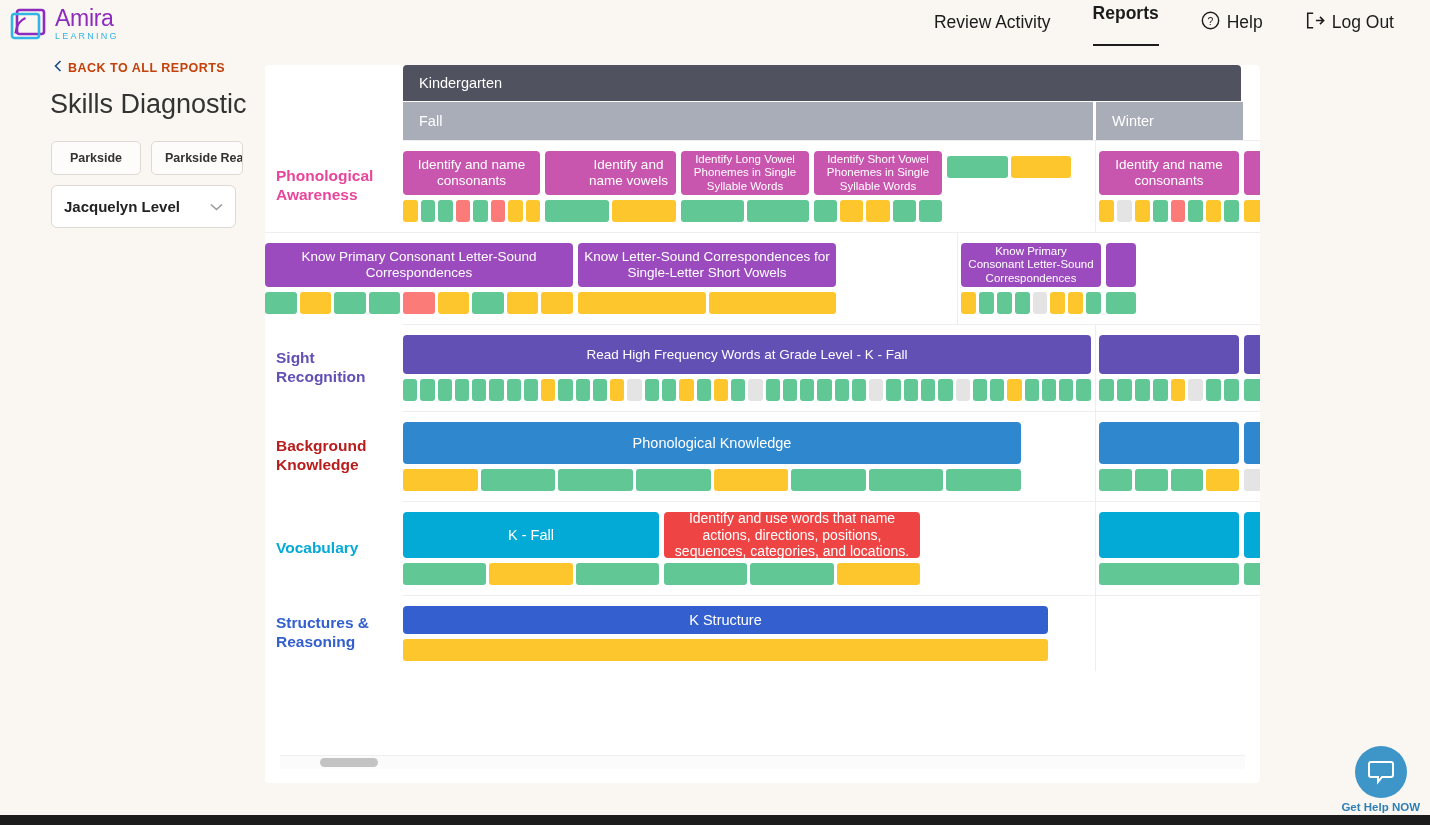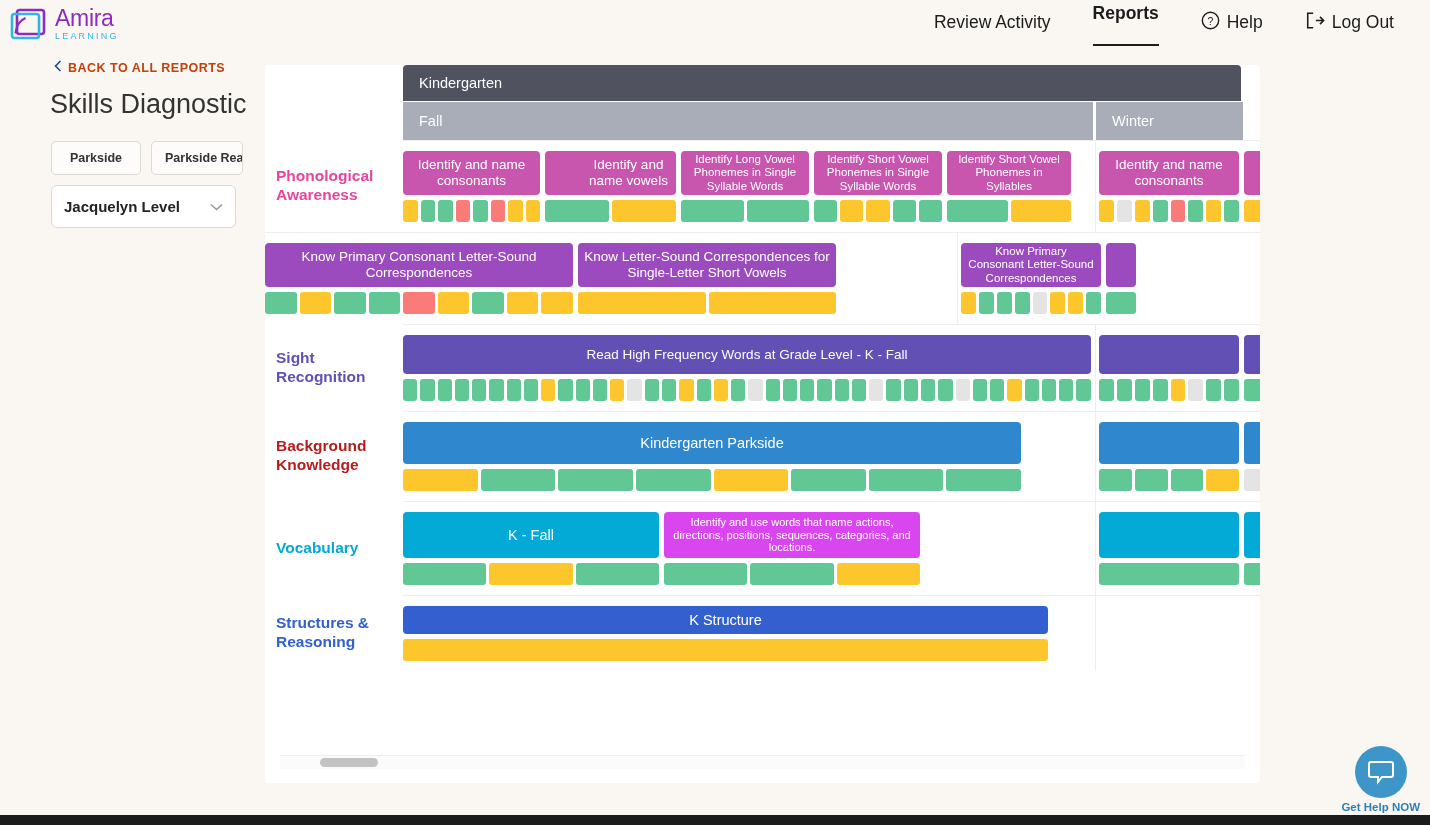--- a/index.html
+++ b/index.html
@@ -229,21 +229,20 @@
                   <div class="skill-bar" style="background: rgb(200, 85, 174); width: 128px; height: 44px; font-size: 11.5px;">Identify Short Vowel Phonemes in Single Syllable Words</div>
                   <div class="seg-row">
                     <div class="seg" style="background: rgb(97, 199, 149); width: 23.2px;"></div>
                     <div class="seg" style="background: rgb(252, 198, 44); width: 23.2px;"></div>
                     <div class="seg" style="background: rgb(252, 198, 44); width: 23.2px;"></div>
                     <div class="seg" style="background: rgb(97, 199, 149); width: 23.2px;"></div>
                     <div class="seg" style="background: rgb(97, 199, 149); width: 23.2px;"></div>
                   </div>
                 </div>
                 <div class="skill-col">
-                  <div class="skill-bar" style="background: rgb(200, 85, 174); width: 124px; height: 44px; font-size: 11.5px;">Identify Short Vowel Phonemes in Syllables</div>
                   <div class="seg-row">
                     <div class="seg" style="background: rgb(97, 199, 149); width: 60.5px;"></div>
                     <div class="seg" style="background: rgb(252, 198, 44); width: 60.5px;"></div>
                   </div>
                 </div>
               </div>
               <div class="season-block winter" style="gap: 5px;">
                 <div class="skill-col">
                   <div class="skill-bar" style="background: rgb(200, 85, 174); width: 140px; height: 44px; font-size: 13.5px;">Identify and name consonants</div>
                   <div class="seg-row">
@@ -385,21 +384,21 @@
                   </div>
                 </div>
               </div>
             </div>
           </div>
           <div class="skill-row">
             <div class="row-label" style="color: #b91c1c;">Background Knowledge</div>
             <div class="row-body">
               <div class="season-block fall">
                 <div class="skill-col">
-                  <div class="skill-bar" style="background: rgb(47, 135, 205); width: 618px; height: 42px; font-size: 14.5px;">Kindergarten Parkside</div>
+                  <div class="skill-bar" style="background: rgb(47, 135, 205); width: 618px; height: 42px; font-size: 14.5px;">Phonological Knowledge</div>
                   <div class="seg-row">
                     <div class="seg" style="background: rgb(252, 198, 44); width: 74.625px;"></div>
                     <div class="seg" style="background: rgb(97, 199, 149); width: 74.625px;"></div>
                     <div class="seg" style="background: rgb(97, 199, 149); width: 74.625px;"></div>
                     <div class="seg" style="background: rgb(97, 199, 149); width: 74.625px;"></div>
                     <div class="seg" style="background: rgb(252, 198, 44); width: 74.625px;"></div>
                     <div class="seg" style="background: rgb(97, 199, 149); width: 74.625px;"></div>
                     <div class="seg" style="background: rgb(97, 199, 149); width: 74.625px;"></div>
                     <div class="seg" style="background: rgb(97, 199, 149); width: 74.625px;"></div>
                   </div>
@@ -430,21 +429,21 @@
               <div class="season-block fall">
                 <div class="skill-col">
                   <div class="skill-bar" style="background: rgb(4, 170, 214); width: 256px; height: 46px; font-size: 14.5px;">K - Fall</div>
                   <div class="seg-row">
                     <div class="seg" style="background: rgb(97, 199, 149); width: 83.3333px;"></div>
                     <div class="seg" style="background: rgb(252, 198, 44); width: 83.3333px;"></div>
                     <div class="seg" style="background: rgb(97, 199, 149); width: 83.3333px;"></div>
                   </div>
                 </div>
                 <div class="skill-col">
-                  <div class="skill-bar" style="background: #d946ef; width: 256px; height: 46px; font-size: 11px;">Identify and use words that name actions, directions, positions, sequences, categories, and locations.</div>
+                  <div class="skill-bar" style="background: #ef4444; width: 256px; height: 46px; font-size: 14px;">Identify and use words that name actions, directions, positions, sequences, categories, and locations.</div>
                   <div class="seg-row">
                     <div class="seg" style="background: rgb(97, 199, 149); width: 83.3333px;"></div>
                     <div class="seg" style="background: rgb(97, 199, 149); width: 83.3333px;"></div>
                     <div class="seg" style="background: rgb(252, 198, 44); width: 83.3333px;"></div>
                   </div>
                 </div>
               </div>
               <div class="season-block winter" style="gap: 5px;">
                 <div class="skill-col">
                   <div class="skill-bar" style="background: rgb(4, 170, 214); width: 140px; height: 46px; font-size: 13.5px;"></div>

